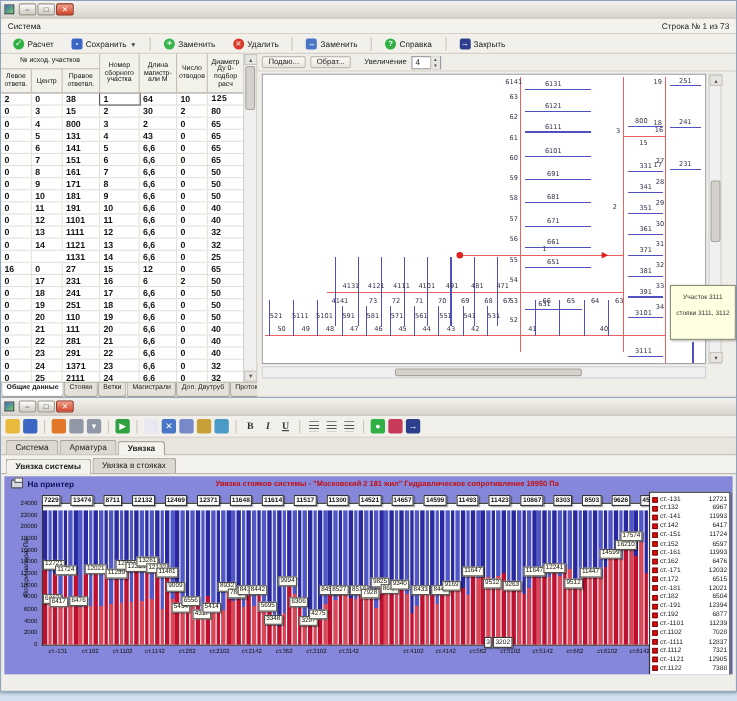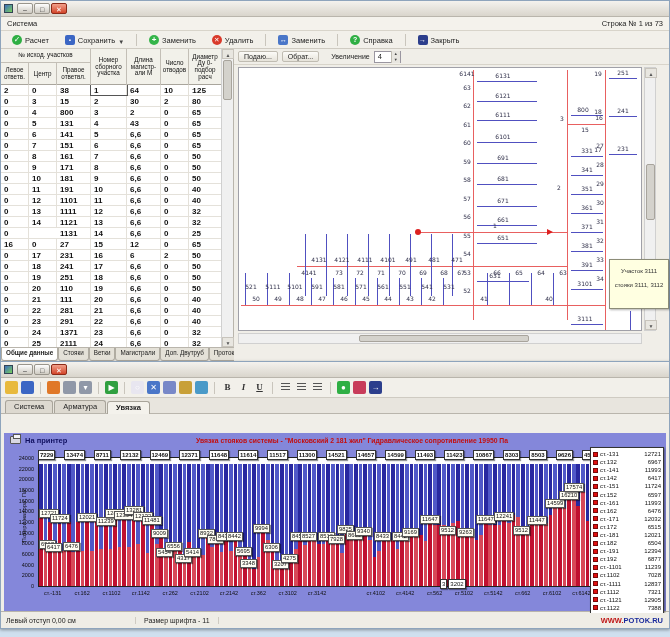--- a/index.html
+++ b/index.html
@@ -656,20 +656,24 @@
       <span class="al"></span>
       <span class="tsep"></span>
       <span class="t2i" style="background: rgb(47, 175, 68);">●</span>
       <span class="t2i" style="background: rgb(200, 60, 90);"></span>
       <span class="t2i" style="background: rgb(44, 62, 140);">→</span>
     </div>
   <div class="tabs2" id="tabs2">
       <span class="tab2">Система</span>
       <span class="tab2">Арматура</span>
       <span class="tab2 active">Увязка</span>
+    </div>
+  <div class="subtabs" id="subtabs2">
+      <span class="tab2 active">Увязка системы</span>
+      <span class="tab2">Увязка в стояках</span>
     </div>
 
   <div class="content2">
     <div class="banner">
       <span class="printico"></span>
       <span>На принтер</span>
     </div>
     <div class="chtitle">Увязка стояков системы - "Московский 2 181 жил"  Гидравлическое сопротивление 19950 Па</div>
     <div class="ylabel">Потери напора, Па</div>
     <div id="yticks">
@@ -1000,18 +1004,13 @@
           <span class="lname">ст.1122</span>
           <span class="lval">7388</span>
         </div>
       </div>
     <div class="callout">
       <span class="glab">3</span>
       <span class="glab">3202</span>
     </div>
   </div>
 
-  <div class="statusbar">
-    <span class="sb-l">Левый отступ 0,00 см</span>
-    <span class="sb-c">Размер шрифта - 11</span>
-    <span class="sb-r"><span class="w">WWW.</span><span class="p">POTOK.RU</span></span>
-  </div>
 </div>
 
 </body></html>

